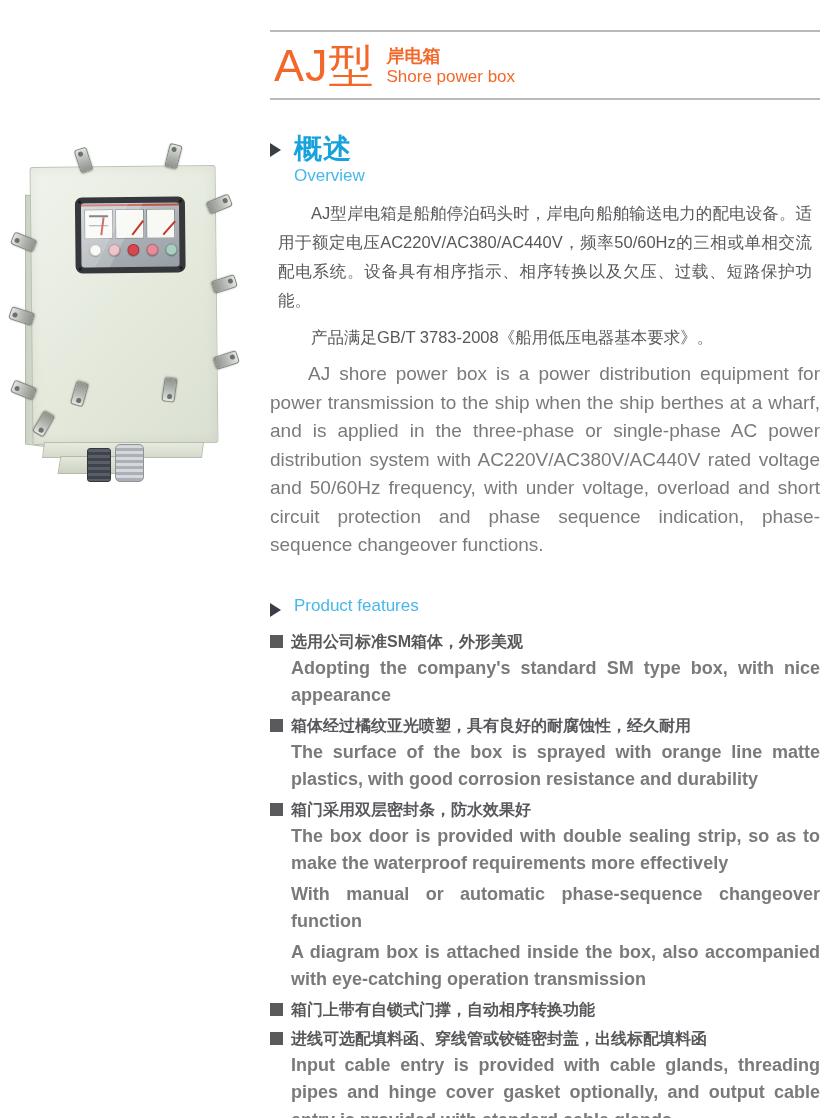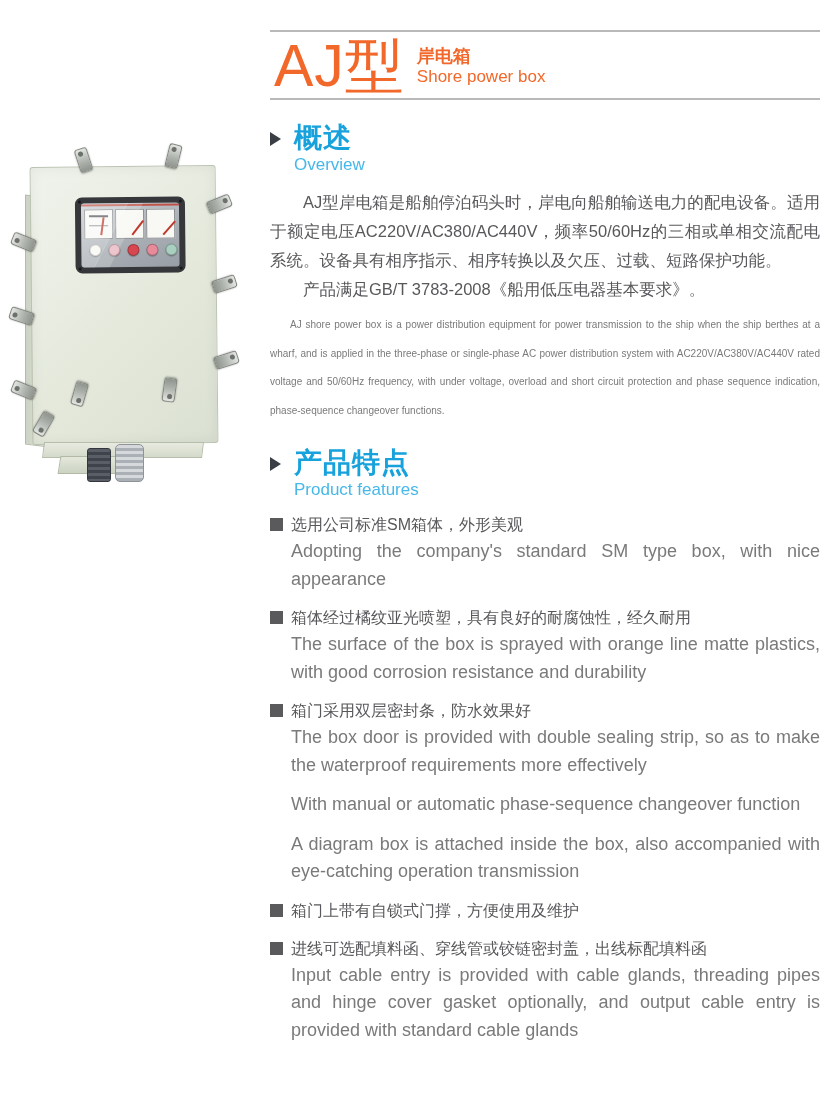--- a/index.html
+++ b/index.html
@@ -16,36 +16,36 @@
   html,body{margin:0;padding:0;}
   body{
     width:830px;height:1118px;background:#ffffff;
     font-family:"Liberation Sans","DejaVu Sans",sans-serif;
     position:relative;overflow:hidden;
   }
   .content{position:absolute;left:270px;top:0;width:550px;}
   .rule{height:2px;background:var(--divider);}
   .rule-top{margin-top:30px;}
   .title-block{display:flex;align-items:center;padding:10px 0 8px 4px;}
-  .model{color:var(--accent-orange);font-size:59px;line-height:48px;letter-spacing:1px;}
+  .model{color:var(--accent-orange);font-size:45px;line-height:48px;letter-spacing:1px;}
   .subs{margin-left:12px;display:flex;flex-direction:column;}
   .sub-cn{color:var(--accent-orange);font-size:18px;font-weight:bold;line-height:21px;}
   .sub-en{color:var(--accent-orange);font-size:17px;line-height:20px;}
-  .sec-head{display:flex;gap:13px;margin-top:23px;}
+  .sec-head{display:flex;gap:13px;margin-top:34px;}
   .arrow-icon{width:0;height:0;border-top:7px solid transparent;border-bottom:7px solid transparent;
     border-left:11px solid #3a3f46;margin-top:9px;}
   .sec-cn{color:var(--heading-blue);font-size:28px;font-weight:bold;line-height:30px;letter-spacing:1px;}
   .sec-en{color:var(--subheading-blue);font-size:17px;line-height:21px;margin-top:1px;}
   .p-cn{color:var(--body-cn);font-size:16.5px;line-height:29px;text-align:justify;
-    text-indent:2em;margin:0;}
+    text-indent:2em;margin:8px;}
   .p-cn.first{margin-top:13px;}
-  .p-en{color:var(--body-en);font-size:10px;line-height:28.5px;text-align:justify;
+  .p-en{color:var(--body-en);font-size:19px;line-height:28.5px;text-align:justify;
     text-indent:2em;margin:7px 0 0 0;}
   .feat-list{margin-top:12px;}
-  .feat-item{margin-top:12px;}
+  .feat-item{margin-top:3px;font-weight:bold;}
   .feat-cn{display:flex;color:var(--body-cn);font-size:16px;line-height:26px;}
   .bullet{flex:0 0 13px;width:13px;height:13px;background:#5a5a5c;margin:6px 8px 0 0;}
   .feat-en{color:var(--body-en);font-size:18px;line-height:27.5px;text-align:justify;
     margin:0 0 0 21px;}
   
   .figure{position:absolute;left:15px;top:150px;width:245px;height:335px;}
   .box-side{position:absolute;left:10px;top:46px;width:22px;height:248px;
     background:linear-gradient(90deg,#ccd2c4,#e0e5d8);border:1px solid #b3bbaa;
     transform:skewY(7deg);}
   .box-front{position:absolute;left:16px;top:16px;width:184px;height:276px;
@@ -166,21 +166,20 @@
     </div>
     <p class="p-cn first">AJ型岸电箱是船舶停泊码头时，岸电向船舶输送电力的配电设备。适用于额定电压AC220V/AC380/AC440V，频率50/60Hz的三相或单相交流配电系统。设备具有相序指示、相序转换以及欠压、过载、短路保护功能。</p>
     <p class="p-cn">产品满足GB/T 3783-2008《船用低压电器基本要求》。</p>
     <p class="p-en">AJ shore power box is a power distribution equipment for power transmission to the ship when the ship berthes at a wharf, and is applied in the three-phase or single-phase AC power distribution system with AC220V/AC380V/AC440V rated voltage and 50/60Hz frequency, with under voltage, overload and short circuit protection and phase sequence indication, phase-sequence changeover functions.</p>
   </section>
 
   <section style="margin-top:16px;">
     <div class="sec-head">
       <span class="arrow-icon"></span>
       <div>
-        <div class="sec-cn">产品特点</div>
         <div class="sec-en">Product features</div>
       </div>
     </div>
     <div class="feat-list">
   <div class="feat-item">
     <div class="feat-cn">
       <span class="bullet"></span>
       <span>选用公司标准SM箱体，外形美观</span>
     </div>
     <p class="feat-en">Adopting the company's standard SM type box, with nice appearance</p>
@@ -206,21 +205,21 @@
     <p class="feat-en">With manual or automatic phase-sequence changeover function</p>
   </div>
 
   <div class="feat-item">
     <p class="feat-en">A diagram box is attached inside the box, also accompanied with eye-catching operation transmission</p>
   </div>
 
   <div class="feat-item">
     <div class="feat-cn">
       <span class="bullet"></span>
-      <span>箱门上带有自锁式门撑，方便使用及维护</span>
+      <span>箱门上带有自锁式门撑，自动相序转换功能</span>
     </div>
   </div>
 
   <div class="feat-item">
     <div class="feat-cn">
       <span class="bullet"></span>
       <span>进线可选配填料函、穿线管或铰链密封盖，出线标配填料函</span>
     </div>
     <p class="feat-en">Input cable entry is provided with cable glands, threading pipes and hinge cover gasket optionally, and output cable entry is provided with standard cable glands</p>
   </div>

